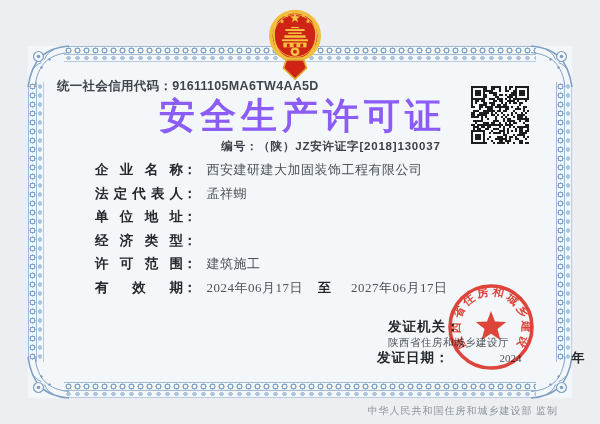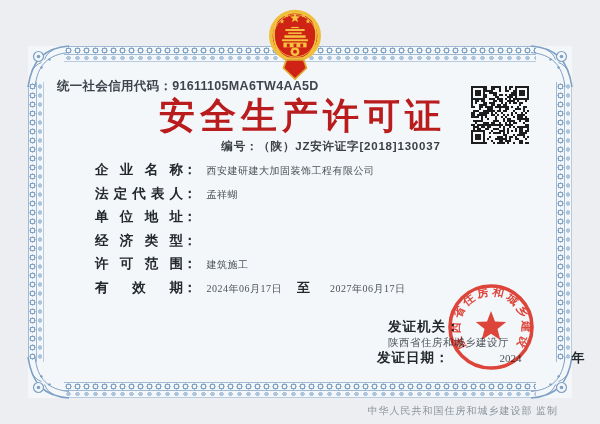--- a/index.html
+++ b/index.html
@@ -30,27 +30,27 @@
     background-size:1px 100%,1px 100%,1px 100%,9px 9px,16px 9px;
     background-position:0 0,8px 0,15px 0,0 0,0 0;
     background-repeat:repeat-y;}
   .edge.left{left:0;} .edge.right{right:0;}
   svg.corner{position:absolute;width:46px;height:46px;overflow:visible;}
   .corner.tl{left:-3px;top:-3px;} .corner.tr{right:-3px;top:-3px;transform:scaleX(-1);}
   .corner.bl{left:-3px;bottom:-3px;transform:scaleY(-1);} .corner.br{right:-3px;bottom:-3px;transform:scale(-1,-1);}
   
   .credit{position:absolute;left:57px;top:78px;font-size:12.5px;font-weight:700;color:#3e454c;letter-spacing:.3px;}
   .title{position:absolute;left:0;width:600px;top:92px;text-align:center;font-size:36px;font-weight:800;
-         color:#b91c1c;letter-spacing:5px;text-indent:5px;}
+         color:#8b5cf6;letter-spacing:5px;text-indent:5px;}
   .serial{position:absolute;left:0;width:600px;top:139px;text-align:center;font-size:11.5px;font-weight:600;
           color:#3a3f45;letter-spacing:.8px;padding-left:31px;}
   .row{position:absolute;left:95px;display:flex;align-items:baseline;white-space:nowrap;}
   .flabel{display:inline-flex;justify-content:space-between;width:88px;font-weight:700;font-size:13.5px;color:#23282d;}
   .colon{font-weight:700;font-size:13.5px;color:#23282d;}
-  .fvalue{font-size:10px;color:#4b5258;margin-left:10px;letter-spacing:.5px;font-family:"Liberation Serif",serif;}
+  .fvalue{font-size:13px;color:#4b5258;margin-left:10px;letter-spacing:.5px;font-family:"Liberation Serif",serif;}
   .vconj{font-weight:700;font-size:13px;color:#23282d;margin-left:15px;}
   .vto{margin-left:20px;}
   .issue-row{position:absolute;left:377px;display:flex;align-items:baseline;white-space:nowrap;}
   .ilabel{font-weight:700;font-size:13.5px;color:#23282d;letter-spacing:1px;}
   .ivalue{font-size:10.5px;color:#4f565c;margin-left:11px;letter-spacing:.5px;font-family:"Liberation Serif",serif;}
   .dpart{font-size:11px;color:#4b5258;font-family:"Liberation Serif",serif;margin-left:6px;}
   .dunit{font-weight:700;font-size:13px;color:#23282d;margin-left:6px;}
   .footer{position:absolute;right:42px;top:404px;font-size:10px;color:#8b949c;letter-spacing:1px;
           font-family:"Liberation Serif",serif;}
   .qr{position:absolute;left:471px;top:86px;}

